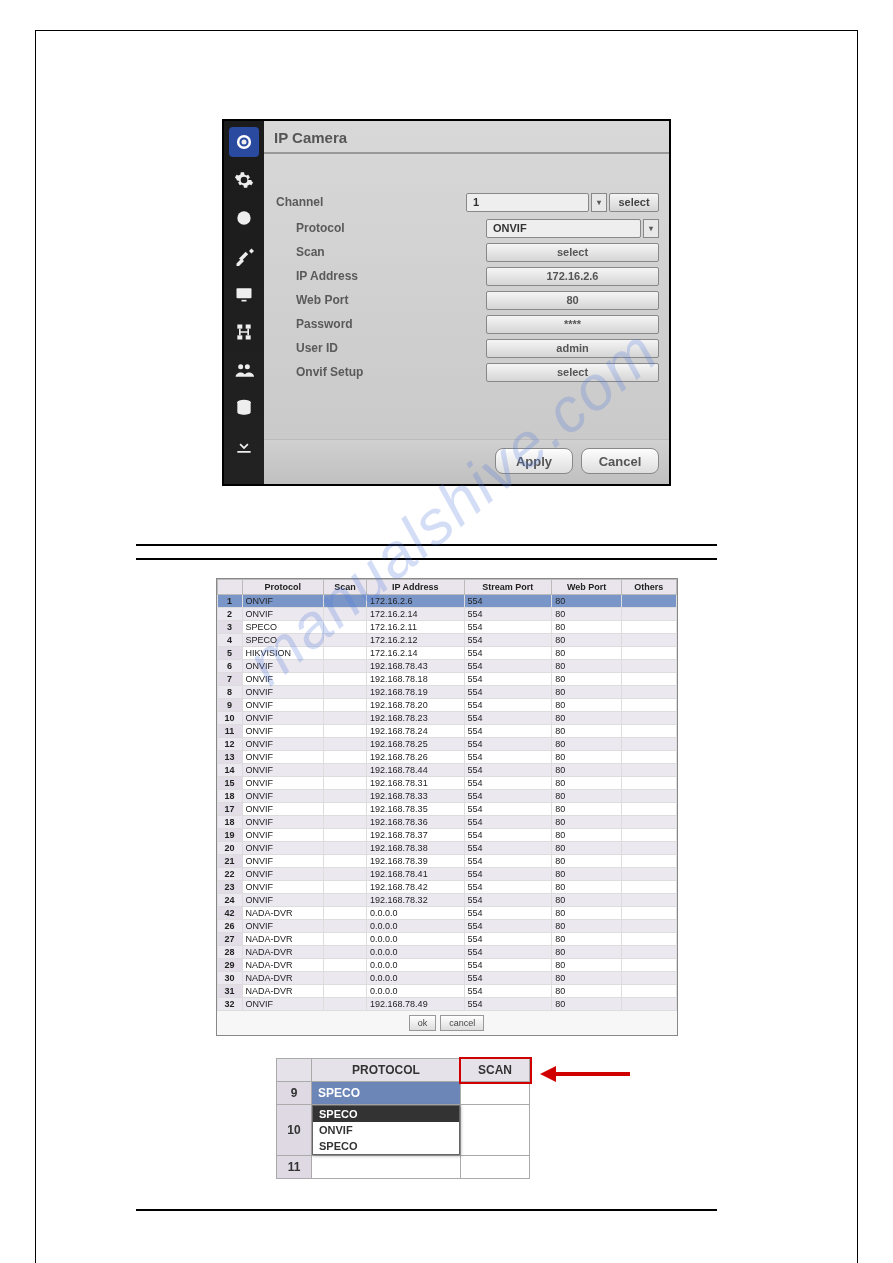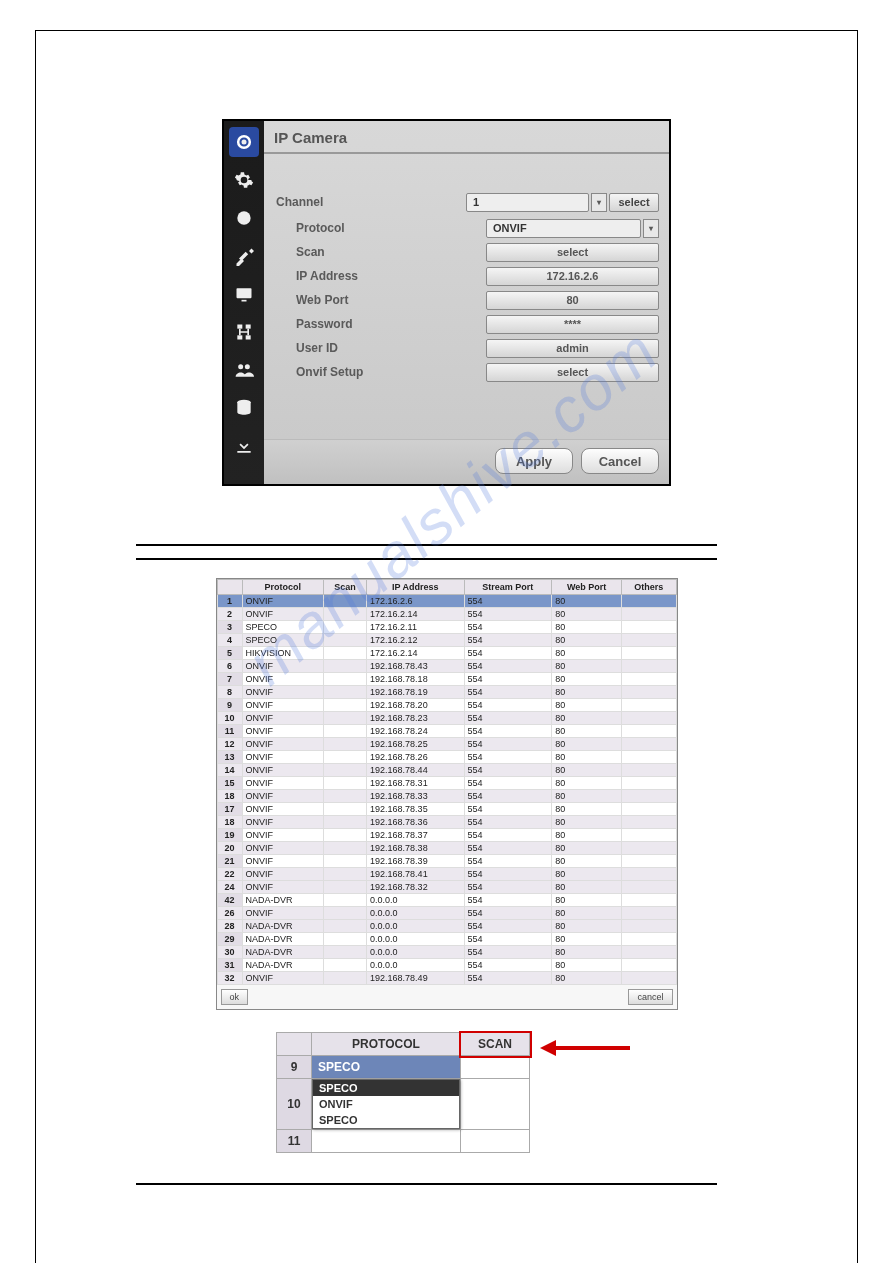--- a/index.html
+++ b/index.html
@@ -188,21 +188,21 @@
     border:1px solid #ddd;
     padding:1px 3px;
     height:10px;
     background:#fff;
   }
   .scan-table tr.sel td { background:#7a96c9; }
   .scan-table tr.alt td { background:#ece8ef; }
   .scan-table td.idx { background:#e2dde6; text-align:center; width:18px; font-weight:bold;}
   .scan-foot {
     display:flex;
-    justify-content:space-between;
+    justify-content:center;
     gap:4px;
     padding:4px;
   }
   .scan-foot .fb {
     border:1px solid #999; background:linear-gradient(#fff,#ddd);
     font-size:9px; padding:2px 8px; color:#444;
   }
 
   
   .proto-snippet {
@@ -577,20 +577,29 @@
           </tr>
           <tr class="alt">
             <td class="idx">22</td>
             <td>ONVIF</td>
             <td></td>
             <td>192.168.78.41</td>
             <td>554</td>
             <td>80</td>
             <td></td>
           </tr>
+          <tr>
+            <td class="idx">23</td>
+            <td>ONVIF</td>
+            <td></td>
+            <td>192.168.78.42</td>
+            <td>554</td>
+            <td>80</td>
+            <td></td>
+          </tr>
           <tr class="alt">
             <td class="idx">24</td>
             <td>ONVIF</td>
             <td></td>
             <td>192.168.78.32</td>
             <td>554</td>
             <td>80</td>
             <td></td>
           </tr>
           <tr>
@@ -598,20 +607,29 @@
             <td>NADA-DVR</td>
             <td></td>
             <td>0.0.0.0</td>
             <td>554</td>
             <td>80</td>
             <td></td>
           </tr>
           <tr class="alt">
             <td class="idx">26</td>
             <td>ONVIF</td>
+            <td></td>
+            <td>0.0.0.0</td>
+            <td>554</td>
+            <td>80</td>
+            <td></td>
+          </tr>
+          <tr>
+            <td class="idx">27</td>
+            <td>NADA-DVR</td>
             <td></td>
             <td>0.0.0.0</td>
             <td>554</td>
             <td>80</td>
             <td></td>
           </tr>
           <tr class="alt">
             <td class="idx">28</td>
             <td>NADA-DVR</td>
             <td></td>

